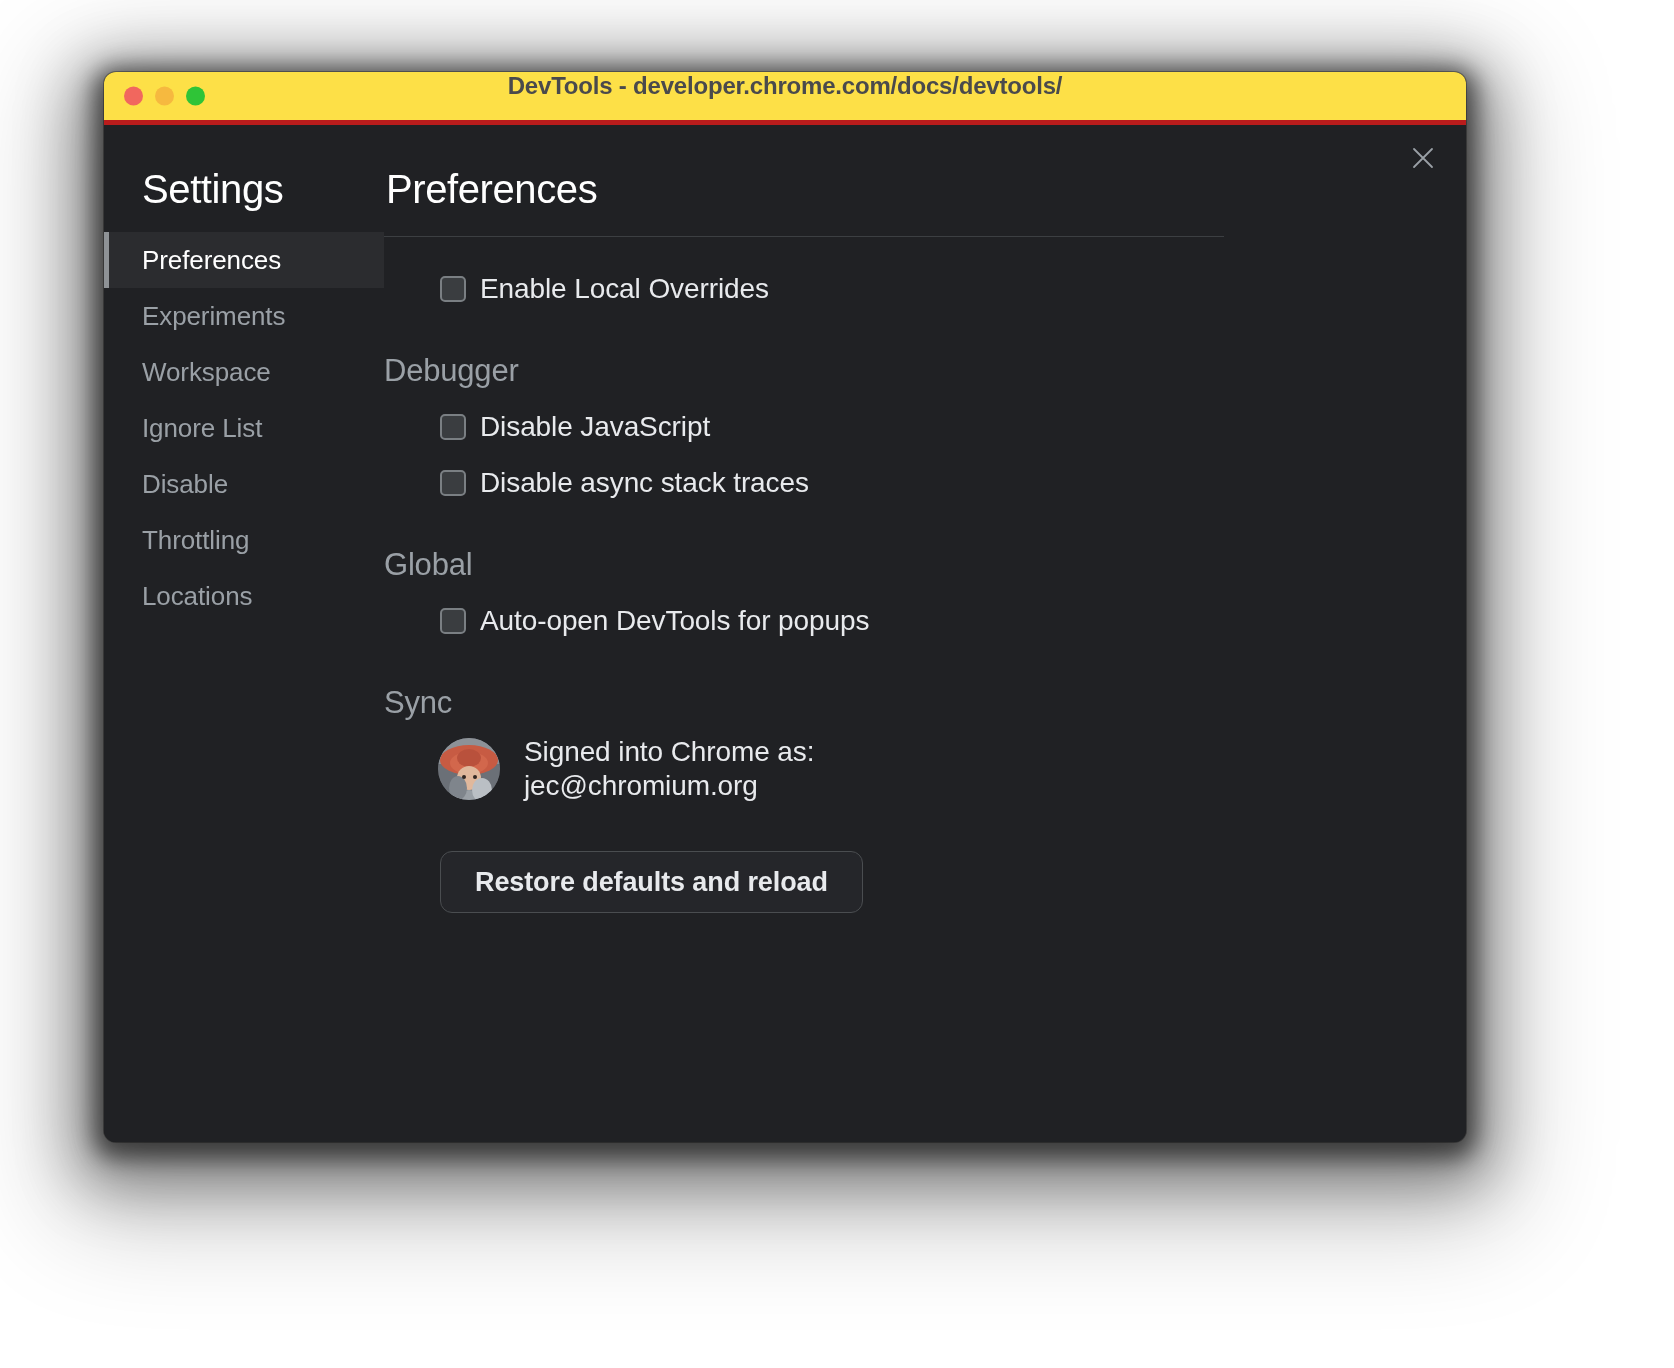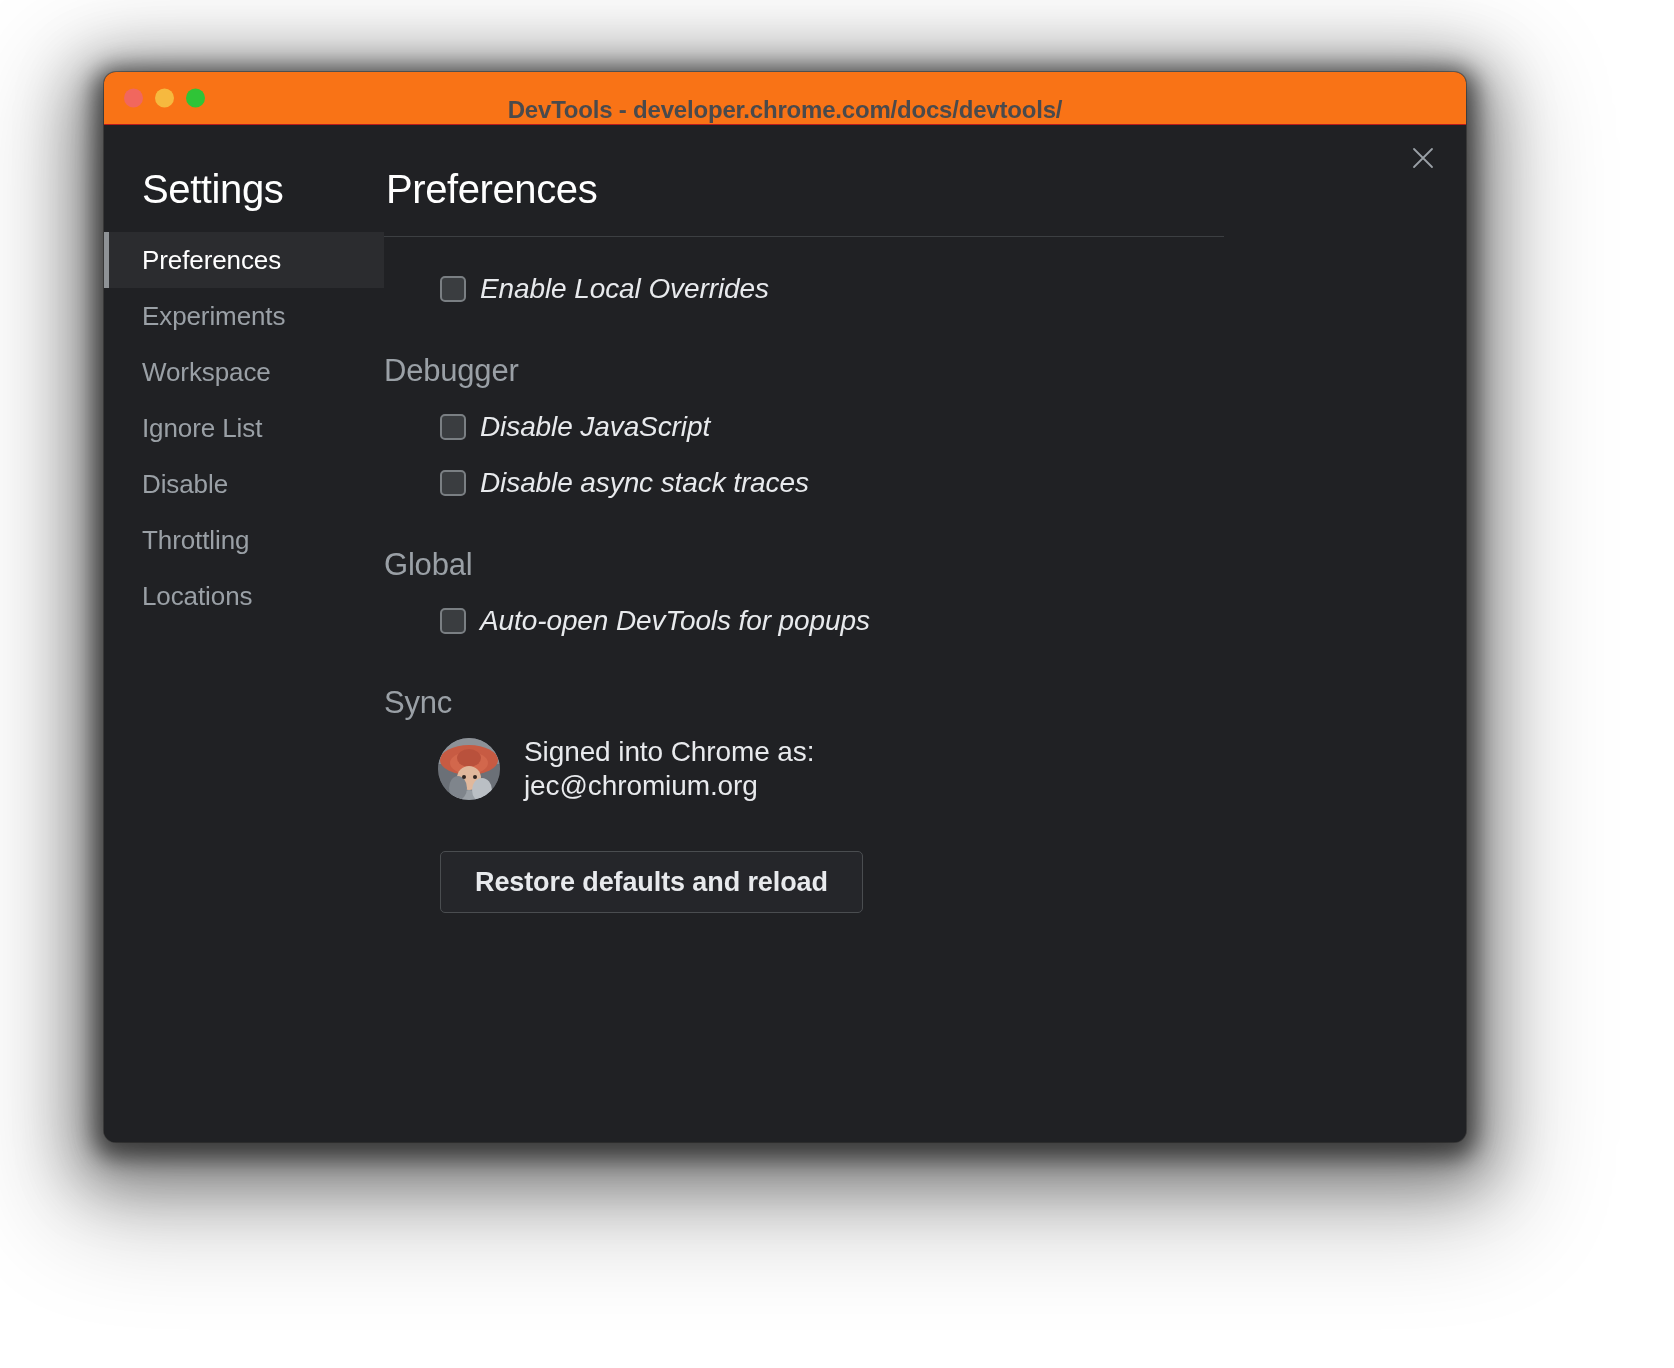--- a/index.html
+++ b/index.html
@@ -33,24 +33,24 @@
       0 6px 22px 10px rgba(0,0,0,0.55),
       0 18px 60px 26px rgba(0,0,0,0.38),
       0 34px 110px 44px rgba(0,0,0,0.22);
     background: #202124;
   }
 
   
   .titlebar {
     position: relative;
     height: 53px;
-    background: #f97316;
-    border-bottom: 1px solid #b91c1c;
-    display: flex;
-    align-items: flex-end;
+    background: #fde047;
+    border-bottom: 5px solid #b91c1c;
+    display: flex;
+    align-items: flex-start;
   }
 
   .traffic-lights {
     position: absolute;
     left: 20px;
     top: 50%;
     transform: translateY(-50%);
     display: flex;
     gap: 12px;
   }
@@ -210,21 +210,20 @@
     align-items: center;
     justify-content: center;
   }
   .cb.checked svg { display: block; }
 
   .cb-label {
     font-size: 28px;
     color: #e8eaed;
     letter-spacing: -0.1px;
     white-space: nowrap;
-    font-style: italic;
   }
 
   
   .sync-account {
     display: flex;
     align-items: center;
     padding-left: 54px;
     margin-top: 14px;
     margin-bottom: 22px;
   }
@@ -253,21 +252,21 @@
   }
 
   .restore-btn {
     display: inline-flex;
     align-items: center;
     justify-content: center;
     height: 62px;
     padding: 0 34px;
     background: #25262a;
     border: 1px solid #4a4d50;
-    border-radius: 5px;
+    border-radius: 12px;
     color: #e8eaed;
     font-size: 27px;
     font-weight: bold;
     font-family: "Liberation Sans", sans-serif;
     letter-spacing: -0.1px;
     cursor: pointer;
   }
 
   
   .scrollbar-track {

